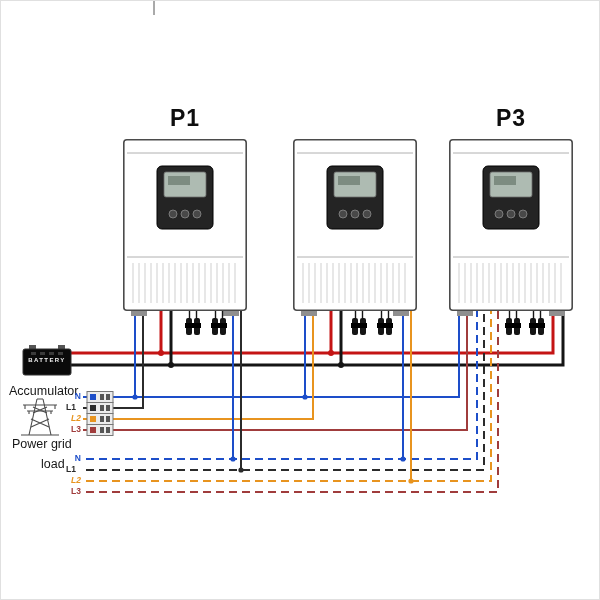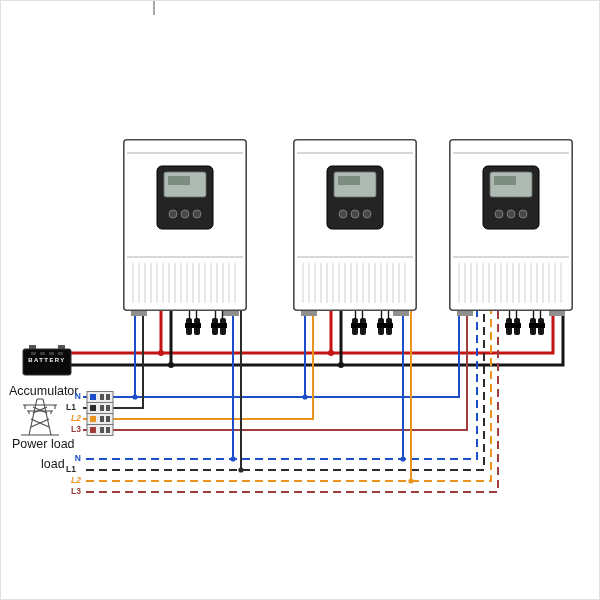--- a/index.html
+++ b/index.html
@@ -182,24 +182,26 @@
     <use href="#inv" x="448" y="138"></use>
 
     <use href="#pvc" x="192" y="310"></use>
     <use href="#pvc" x="218" y="310"></use>
     <use href="#pvc" x="358" y="310"></use>
     <use href="#pvc" x="384" y="310"></use>
     <use href="#pvc" x="512" y="310"></use>
     <use href="#pvc" x="536" y="310"></use>
   </svg>
 
+  <div class="p-label" style="left:154px">P1</div>
+  <div class="p-label" style="left:480px">P3</div>
 
   <div class="battery-text">BATTERY</div>
   <div class="caption" style="left:8px;top:383px">Accumulator</div>
-  <div class="caption" style="left:11px;top:436px">Power load</div>
+  <div class="caption" style="left:11px;top:436px">Power grid</div>
   <div class="caption" style="left:40px;top:456px">load</div>
 
   <div class="row-label wN" style="top:389px">N</div>
   <div class="row-label wL1" style="top:400px">L1</div>
   <div class="row-label wL2" style="top:411px">L2</div>
   <div class="row-label wL3" style="top:422px">L3</div>
 
   <div class="row-label wN" style="top:451px">N</div>
   <div class="row-label wL1" style="top:462px">L1</div>
   <div class="row-label wL2" style="top:473px">L2</div>

